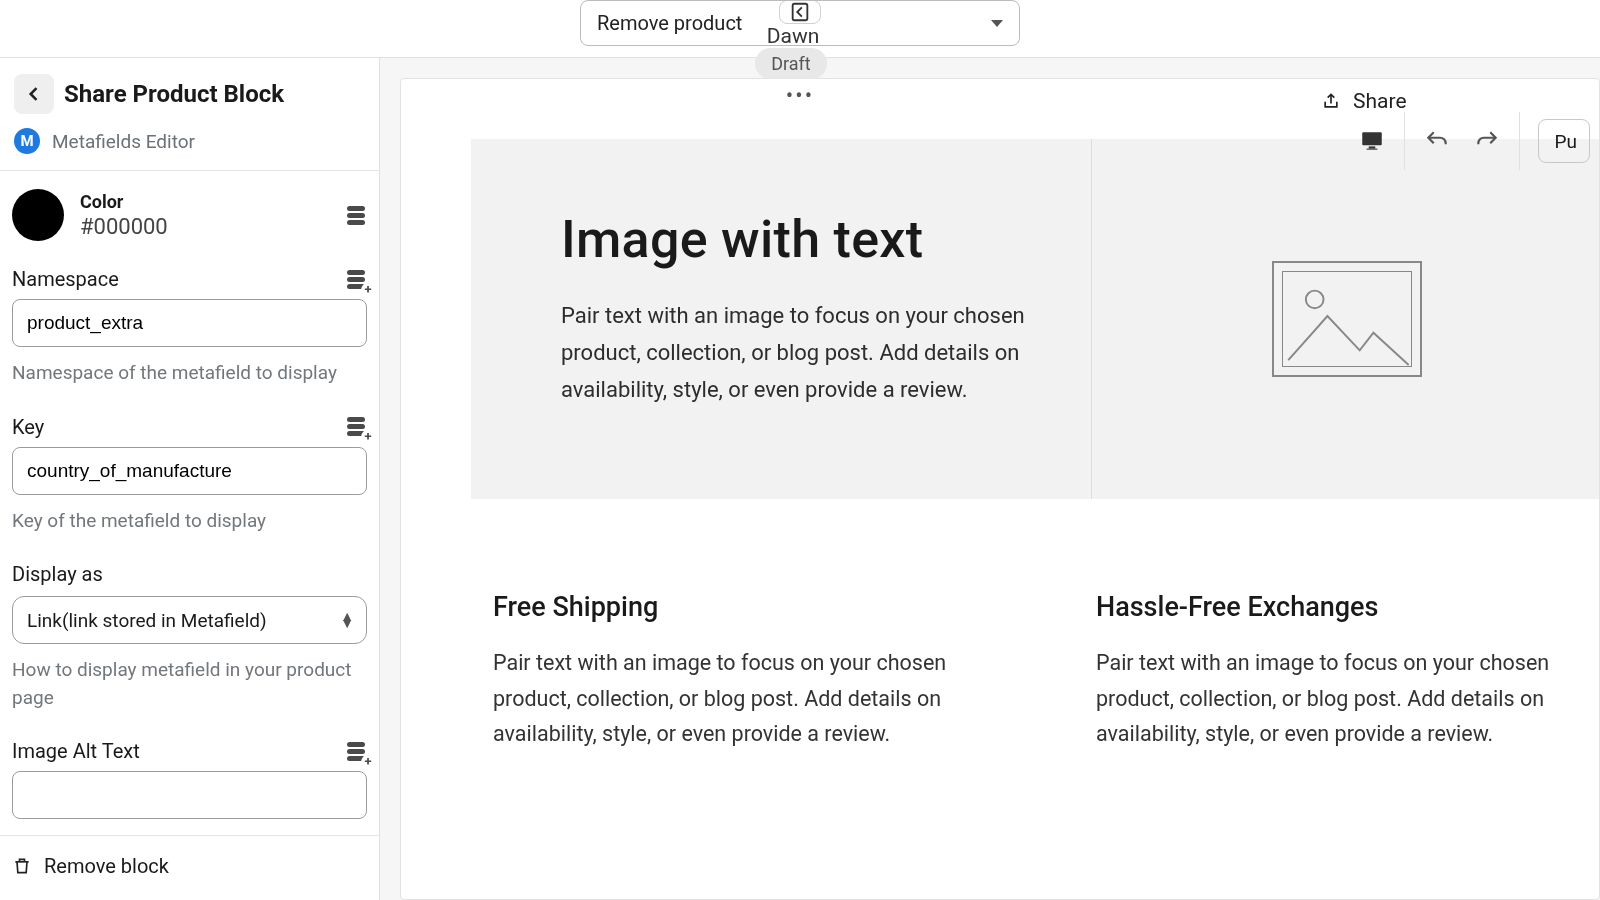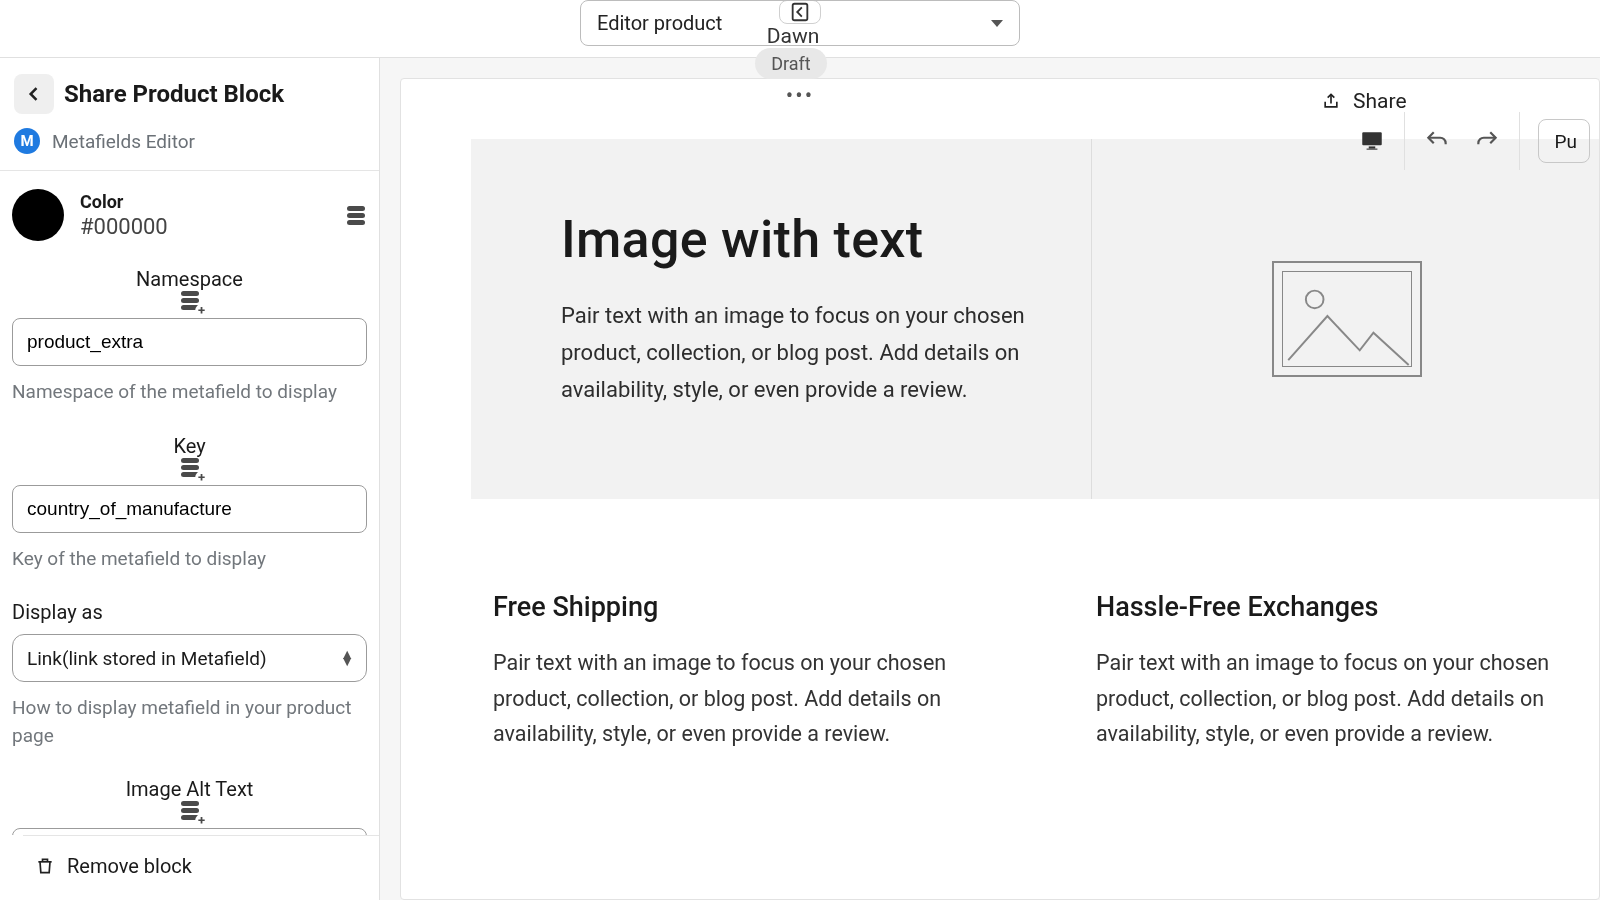--- a/index.html
+++ b/index.html
@@ -38,28 +38,28 @@
   .swatch { width: 52px; height: 52px; border-radius: 50%; background: #000; cursor:pointer; }
   .color-info { flex: 1; }
   .color-label { font-size: 18px; font-weight:700; }
   .color-hex  { font-size: 22px; color:#444; margin-top:2px; }
   .db-icon { width:22px; display:flex; flex-direction:column; align-items:center; gap:2px; cursor:pointer; }
   .db-icon span { display:block; width:18px; height:5px; background:#4a4a4a; border-radius:3px; }
   .db-add { position:relative; }
   .db-add::after { content:"+"; position:absolute; right:-8px; bottom:-8px; font-size:13px; font-weight:700; color:#4a4a4a; background:#fff; border-radius:50%; width:14px; height:14px; line-height:14px; text-align:center; }
 
   .field-block { margin-bottom: 28px; }
-  .field-head { display:flex; align-items:center; justify-content:space-between; margin-bottom:8px;flex-direction:column; }
+  .field-head { display:flex; align-items:center; justify-content:space-between; margin-bottom:8px; }
   .field-label { font-size: 20px; }
   .text-input { width: 100%; height: 48px; border: 1.5px solid #9b9b9b; border-radius: 8px; padding: 0 14px; font-size: 19px; }
   .select-input { width:100%; height:48px; border:1.5px solid #9b9b9b; border-radius:12px; padding:0 38px 0 14px; font-size:19px; position:relative; display:flex; align-items:center; cursor:pointer; }
   .select-input .updown { position:absolute; right:12px; font-size:14px; color:#555; display:flex; flex-direction:column; line-height:7px; }
   .field-help { font-size: 19px; color: #72777c; margin-top: 12px; line-height:1.45; }
 
-  .sb-footer { border-top:1px solid #e5e5e5; padding: 18px 12px 22px 12px; display:flex; align-items:center; gap:12px; cursor:pointer;margin-left:23px; }
+  .sb-footer { border-top:1px solid #e5e5e5; padding: 18px 12px 22px 12px; display:flex; align-items:center; gap:12px; cursor:pointer; }
   .sb-footer span.label { font-size:20px; }
 
   
   .preview-wrap { flex:1; background:#f6f6f6; padding: 20px 0 0 20px; overflow:hidden; }
   .preview-page { background:#fff; border:1px solid #e2e2e2; border-radius:4px; height: 100%; overflow:hidden; padding-left: 70px; }
   .share-row { display:flex; align-items:center; gap:12px; font-size:21px; color:#222; padding: 10px 0 26px 0; margin-left: 850px; cursor:pointer; }
 
   .iwt-block { background:#f2f2f2; display:flex; align-items:stretch; margin-right:-2px; }
   .iwt-left { width:620px; padding: 70px 40px 90px 90px; border-right:0; }
   .iwt-title { font-size: 52px; font-weight:500; letter-spacing:0.3px; margin-bottom:28px; }
@@ -85,21 +85,21 @@
         <path d="M14 7l-5 5 5 5"></path>
         <rect x="4" y="3" width="16" height="18" rx="2"></rect>
       </svg>
   </div>
   <div class="divider-v"></div>
   <span class="theme-name">Dawn</span>
   <span class="draft-badge">Draft</span>
   <span class="more-btn">•••</span>
 
   <div class="preview-select">
-    <span>Editor product</span>
+    <span>Remove product</span>
     <div class="caret-down"></div>
   </div>
 
   <div class="topbar-right">
     <div class="icon-btn">
       <svg width="26" height="26" viewBox="0 0 24 24" fill="#333">
           <rect x="3" y="4" width="18" height="12" rx="1"></rect>
           <rect x="9" y="17" width="6" height="2"></rect>
           <rect x="7" y="19" width="10" height="1"></rect>
         </svg>

